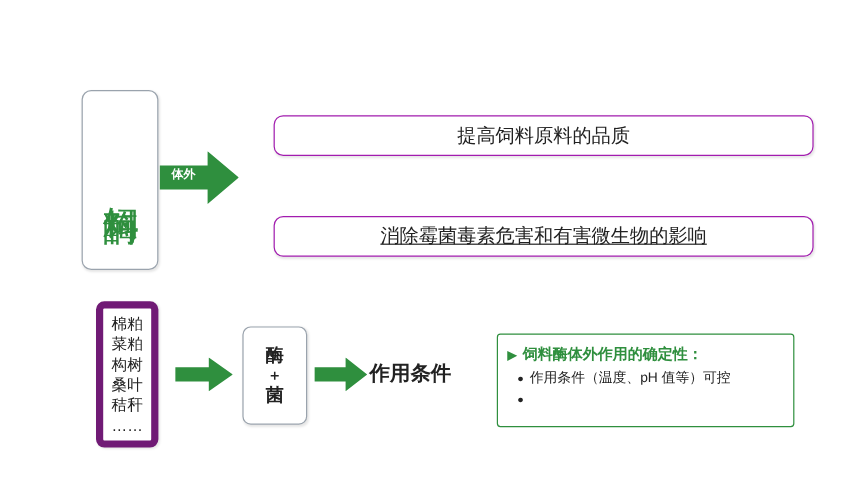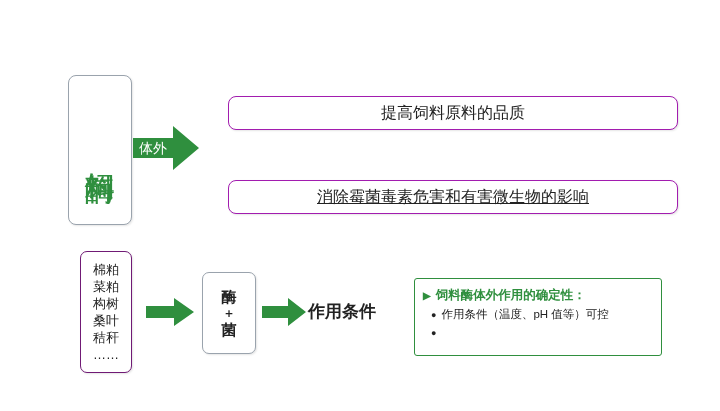--- a/index.html
+++ b/index.html
@@ -74,22 +74,22 @@
 
   
   .arrow {
     position: absolute;
   }
   .arrow svg { display: block; }
 
   .arrow-label {
     position: absolute;
     color: #ffffff;
-    font-size: 14px;
-    font-weight: normal;
+    font-size: 10px;
+    font-weight: bold;
     line-height: 1;
     text-align: center;
     pointer-events: none;
   }
 
   
   .pill {
     position: absolute;
     left: 200px;
     width: 448px;
@@ -109,21 +109,21 @@
   .pill-2 { top: 138px; }
   .pill-3 { top: 180px; text-decoration: underline; }
 
   
   .material-box {
     position: absolute;
     left: 80px;
     top: 251px;
     width: 52px;
     height: 122px;
-    border: 1px solid #701a75;
+    border: 6px solid #701a75;
     border-radius: 7px;
     background: #ffffff;
     box-shadow: 1px 1px 2px rgba(0,0,0,0.10);
     display: flex;
     flex-direction: column;
     align-items: center;
     justify-content: center;
     padding: 2px 0;
     box-sizing: border-box;
   }

